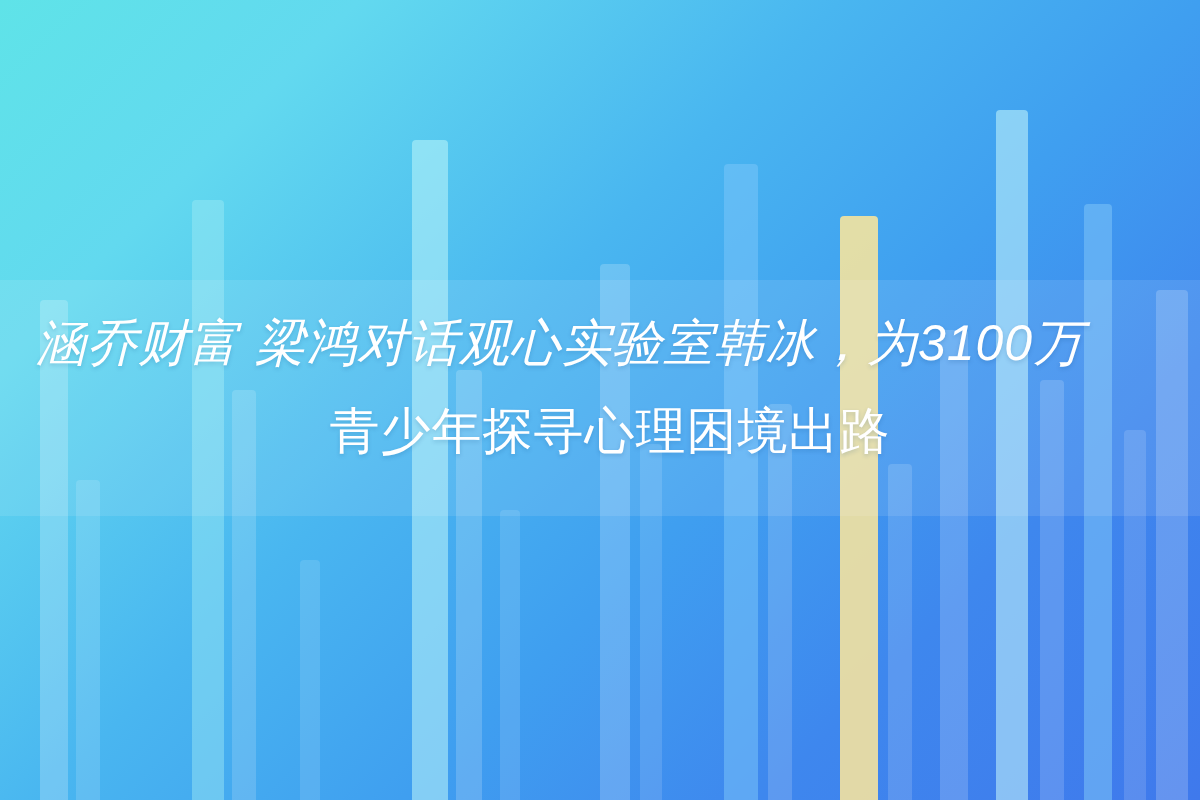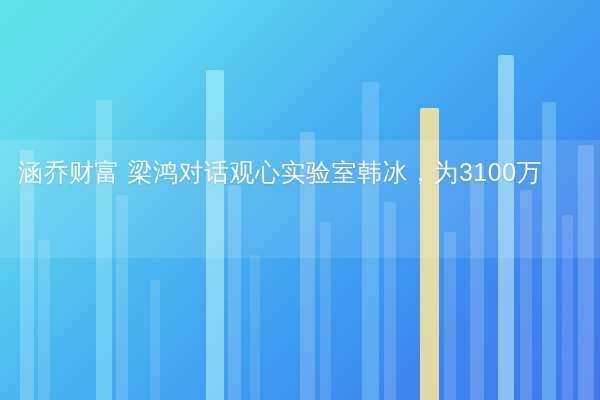--- a/index.html
+++ b/index.html
@@ -51,20 +51,21 @@
     font-size: 25px;
     line-height: 44px;
     font-weight: normal;
     letter-spacing: 0.5px;
     white-space: nowrap;
     text-shadow: 0 1px 2px rgba(0, 60, 120, 0.18);
   }
   .title-line.first {
     text-align: left;
     padding-left: 4px;
+    font-style: italic;
   }
   .title-line.second {
     text-align: center;
     padding-left: 10px;
   }
 </style>
 </head>
 <body>
 
 <div class="banner">
@@ -89,15 +90,16 @@
       <div class="bar" style="left: 520px; width: 12px; height: 210px; background: rgba(255, 255, 255, 0.16);"></div>
       <div class="bar" style="left: 542px; width: 14px; height: 298px; background: rgba(125, 196, 247, 0.55);"></div>
       <div class="bar" style="left: 562px; width: 11px; height: 185px; background: rgba(255, 255, 255, 0.14);"></div>
       <div class="bar" style="left: 578px; width: 16px; height: 255px; background: rgba(255, 255, 255, 0.2);"></div>
     </div>
 
   <div class="overlay-band"></div>
 
   <div class="title-wrap">
     <div class="title-line first">涵乔财富 梁鸿对话观心实验室韩冰，为3100万</div>
+    <div class="title-line second">青少年探寻心理困境出路</div>
   </div>
 
 </div>
 
 </body></html>

